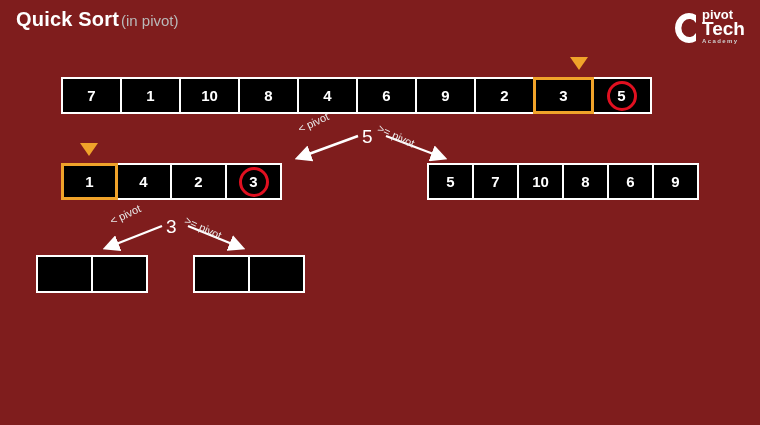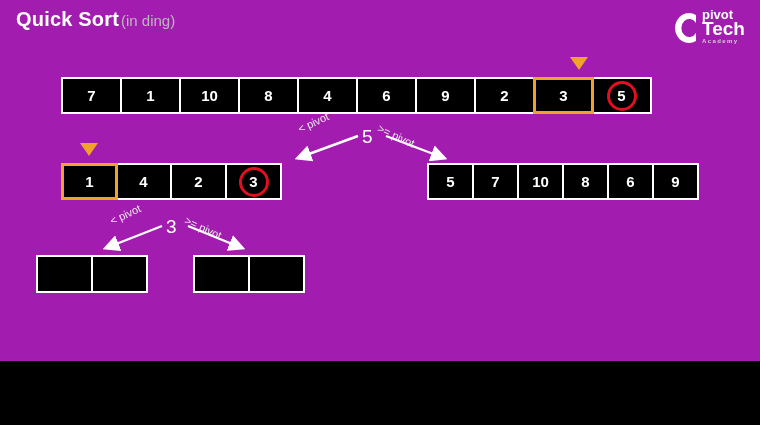--- a/index.html
+++ b/index.html
@@ -2,21 +2,21 @@
 <html><head>
 <meta charset="utf-8">
 <style>
   * { box-sizing: border-box; margin: 0; padding: 0; }
   html, body {
     width: 760px; height: 425px;
     background: #000000;
     font-family: "Liberation Sans", sans-serif;
     overflow: hidden;
   }
-  .stage { position: relative; width: 760px; height: 361px; background: #a21caf; }
+  .stage { position: relative; width: 760px; height: 425px; background: #7f1d1d; }
 
   
   .title {
     position: absolute; left: 16px; top: 8px;
     color: #ffffff; font-size: 20px; font-weight: 600;
     letter-spacing: .2px; white-space: nowrap;
   }
   .subtitle {
     position: absolute; left: 121px; top: 12px;
     color: #b9b9b9; font-size: 15px; font-weight: 400;
@@ -105,21 +105,21 @@
   #split-2 .pivot-val { left: 70px; top: 4px; font-size: 19px; }
   #split-2 .lbl-lt { left: 12px; top: 4px; transform: rotate(-25deg); transform-origin: left top; }
   #split-2 .lbl-ge { left: 92px; top: 2px; transform: rotate(25deg); transform-origin: left top; }
 </style>
 </head>
 <body>
 
 <div class="stage">
 
   <div class="title">Quick Sort</div>
-  <div class="subtitle">(in ding)</div>
+  <div class="subtitle">(in pivot)</div>
 
   <div class="logo">
     <svg class="logo-mark" viewBox="0 0 30 34">
       <path d="M26 4 A14 15 0 1 0 26 30 L26 22 A8 9 0 1 1 26 12 Z" fill="#ffffff"></path>
     </svg>
     <div class="logo-text">
       <div class="logo-l1">pivot</div>
       <div class="logo-l2">Tech</div>
       <div class="logo-l3">Academy</div>
     </div>

